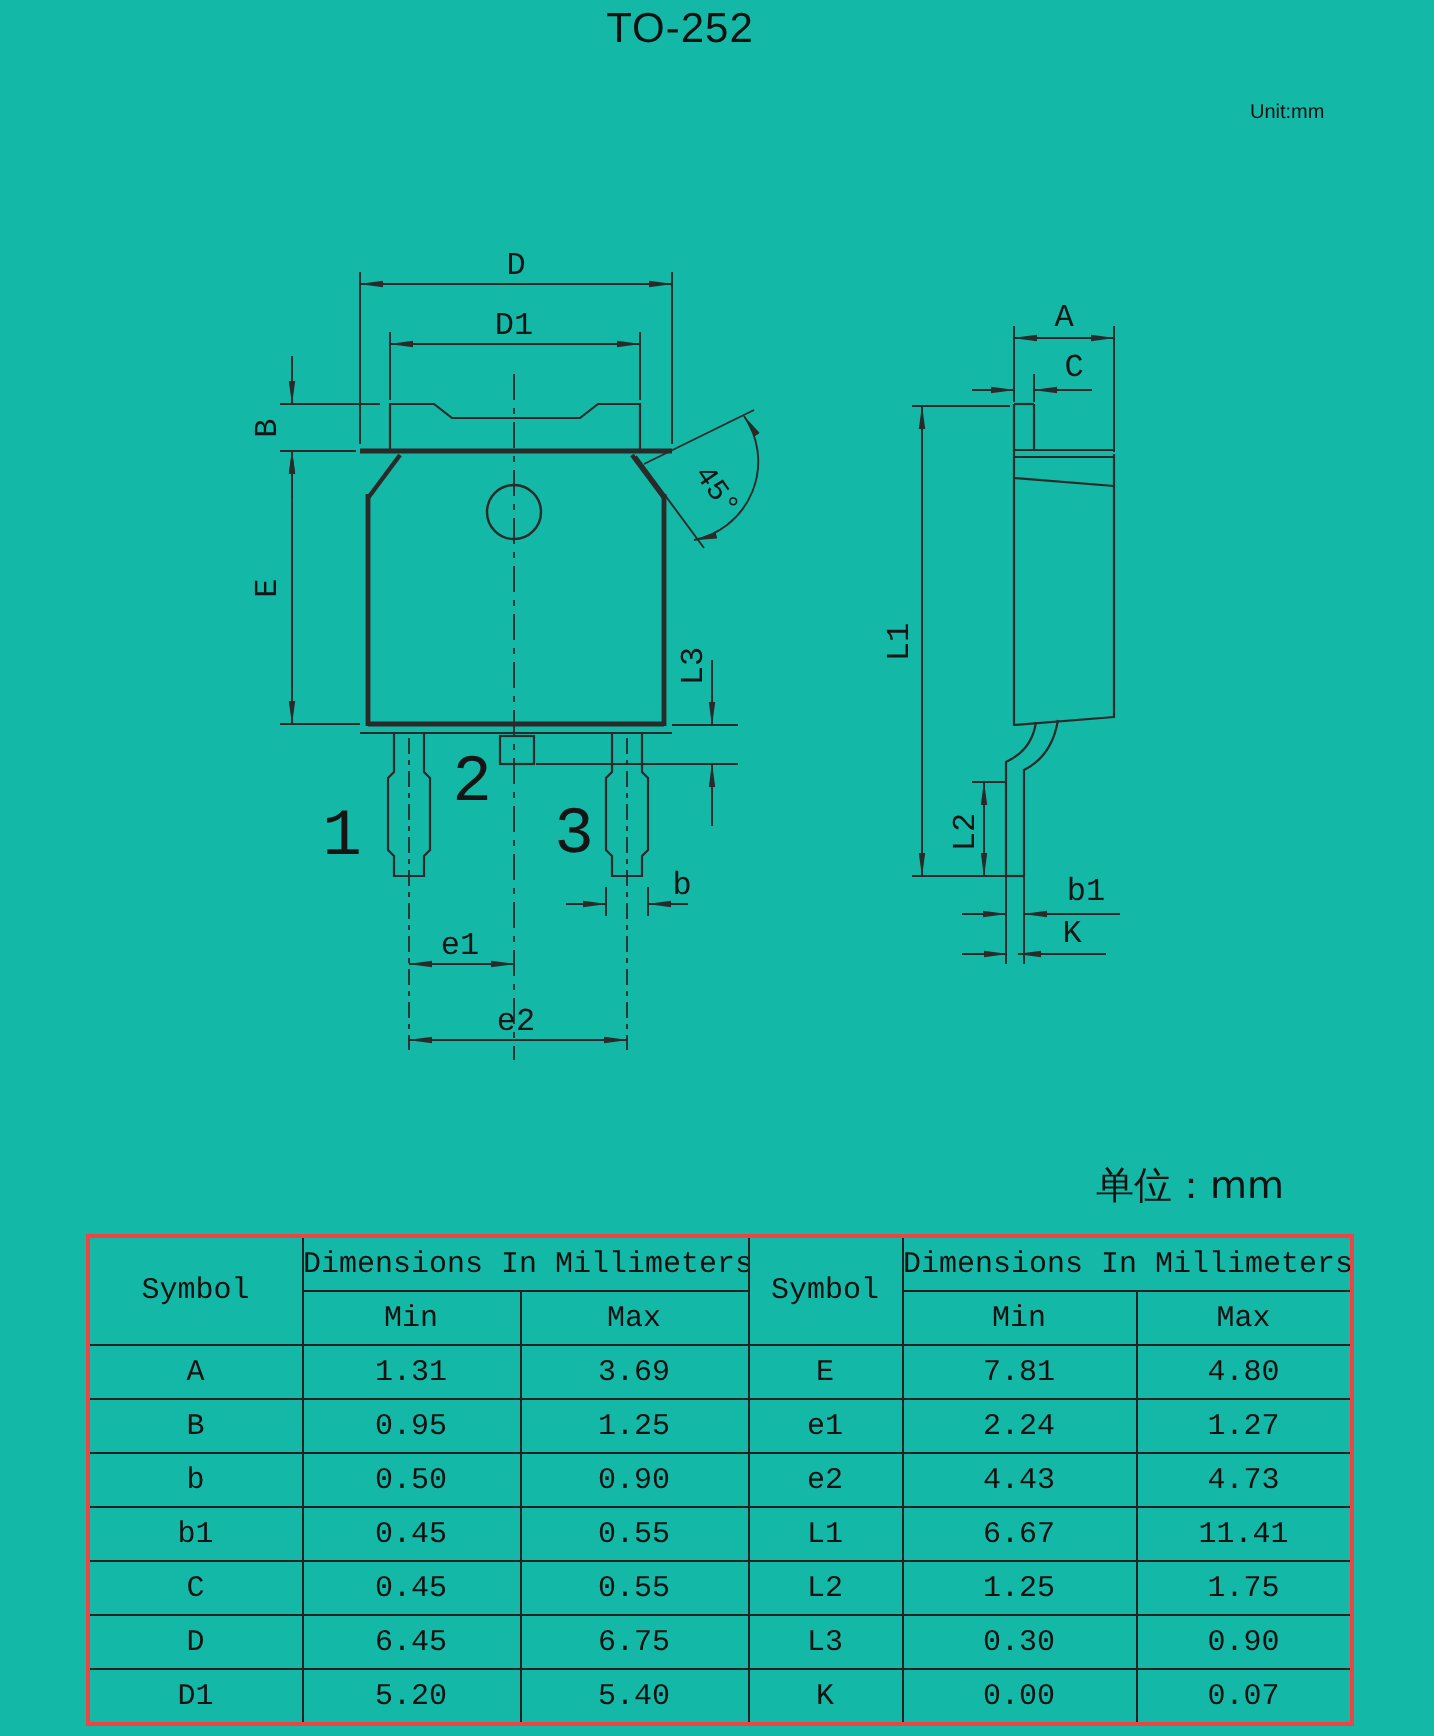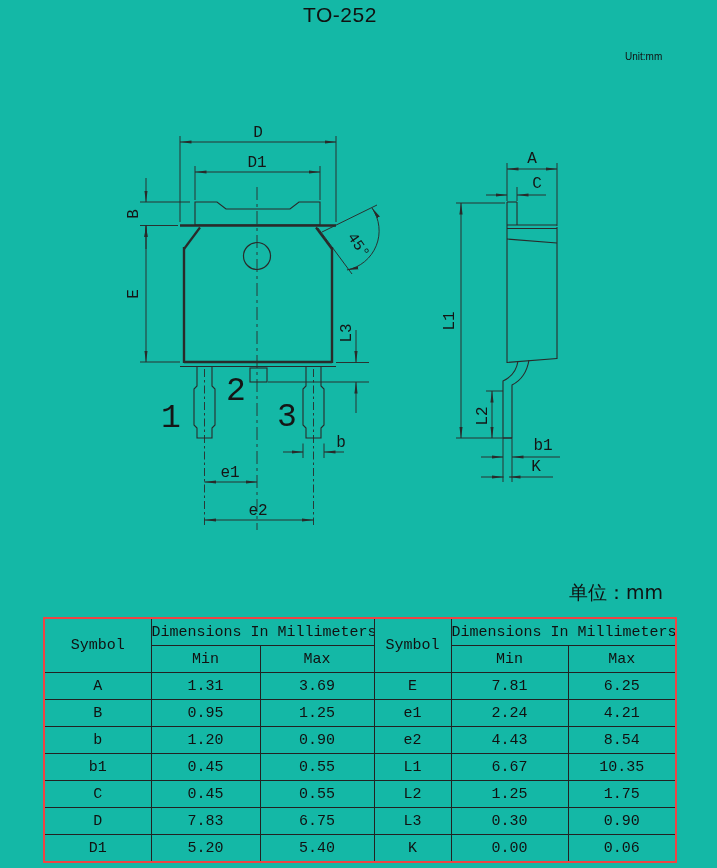--- a/index.html
+++ b/index.html
@@ -1,21 +1,21 @@
 <!DOCTYPE html>
 <html><head>
 <meta charset="utf-8">
 <style>
   html,body{margin:0;padding:0;background:#fff;}
   #page{position:relative;width:717px;height:868px;background:#14b8a6;overflow:hidden;
         font-family:"Liberation Sans",sans-serif;color:#111;}
   .title{position:absolute;top:3px;left:0;width:680px;text-align:center;
          font-size:21px;letter-spacing:0.5px;color:#111;}
   .unit-note{position:absolute;top:51px;left:625px;font-size:10px;color:#111;}
-  .cjk-unit{position:absolute;top:580px;left:569px;font-size:19px;color:#111;
+  .cjk-unit{position:absolute;top:580px;left:548px;font-size:19px;color:#111;
             font-family:"DejaVu Sans",sans-serif;}
   svg text{font-family:"Liberation Mono","DejaVu Sans Mono",monospace;fill:#151515;}
   .dimtxt{font-size:16px;}
   .pintxt{font-size:33px;}
   .angtxt{font-size:15px;}
   table.dims{position:absolute;top:617px;left:43px;border-collapse:collapse;
              table-layout:fixed;width:632px;
              font-family:"Liberation Mono","DejaVu Sans Mono",monospace;font-size:15px;color:#111;}
   table.dims th,table.dims td{border:1px solid #222;text-align:center;padding:0;
              font-weight:normal;height:26px;overflow:hidden;white-space:nowrap;}
@@ -213,66 +213,66 @@
       <th>Max</th>
       <th>Min</th>
       <th>Max</th>
     </tr>
     <tr>
       <td>A</td>
       <td>1.31</td>
       <td>3.69</td>
       <td>E</td>
       <td>7.81</td>
-      <td>6.25</td>
+      <td>4.80</td>
     </tr>
     <tr>
       <td>B</td>
       <td>0.95</td>
       <td>1.25</td>
       <td>e1</td>
       <td>2.24</td>
-      <td>4.21</td>
+      <td>1.27</td>
     </tr>
     <tr>
       <td>b</td>
-      <td>1.20</td>
+      <td>0.50</td>
       <td>0.90</td>
       <td>e2</td>
       <td>4.43</td>
-      <td>8.54</td>
+      <td>4.73</td>
     </tr>
     <tr>
       <td>b1</td>
       <td>0.45</td>
       <td>0.55</td>
       <td>L1</td>
       <td>6.67</td>
-      <td>10.35</td>
+      <td>11.41</td>
     </tr>
     <tr>
       <td>C</td>
       <td>0.45</td>
       <td>0.55</td>
       <td>L2</td>
       <td>1.25</td>
       <td>1.75</td>
     </tr>
     <tr>
       <td>D</td>
-      <td>7.83</td>
+      <td>6.45</td>
       <td>6.75</td>
       <td>L3</td>
       <td>0.30</td>
       <td>0.90</td>
     </tr>
     <tr>
       <td>D1</td>
       <td>5.20</td>
       <td>5.40</td>
       <td>K</td>
       <td>0.00</td>
-      <td>0.06</td>
+      <td>0.07</td>
     </tr>
   </tbody>
     </table>
 
 </div>
 
 </body></html>

